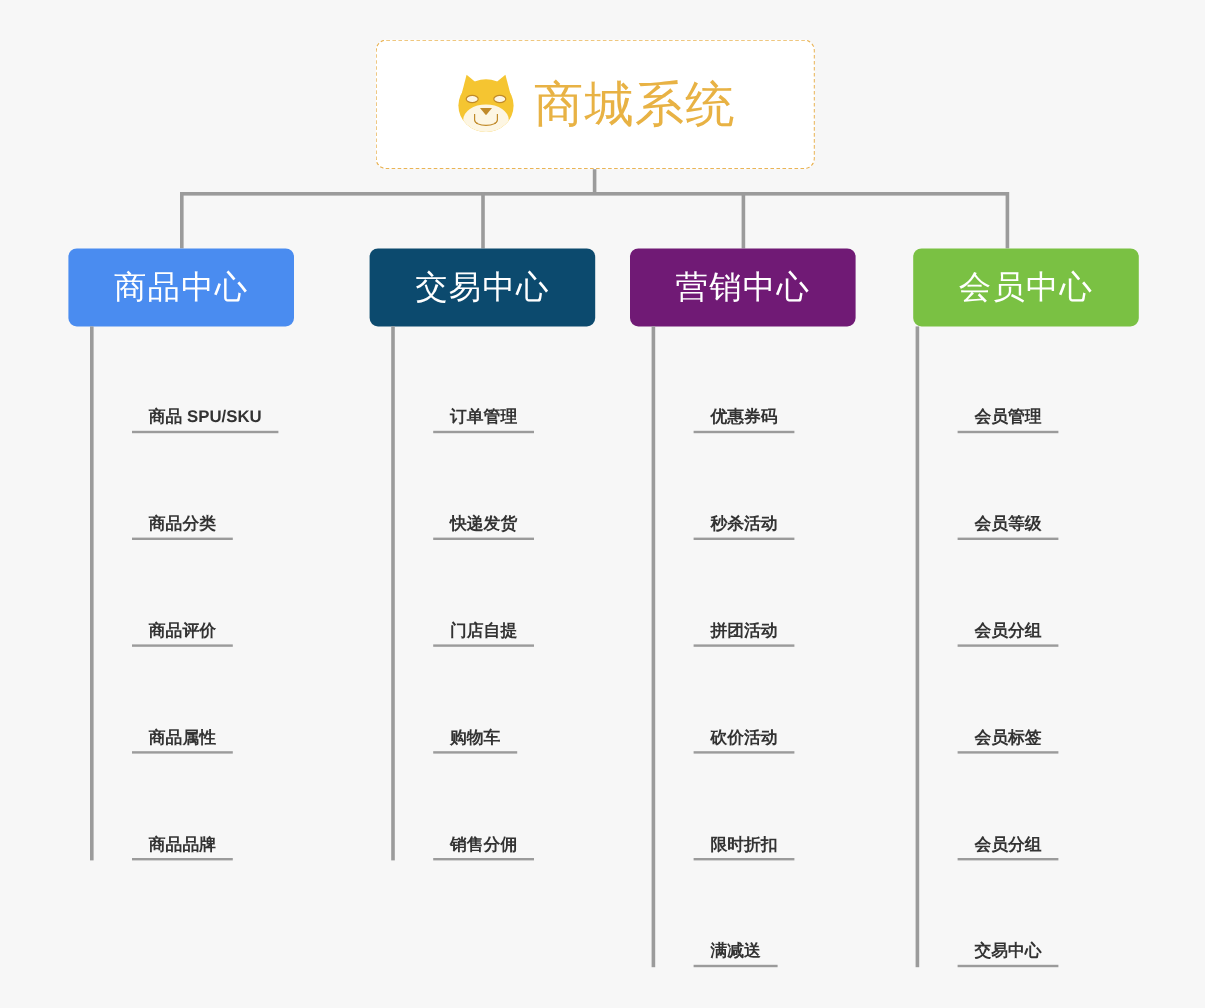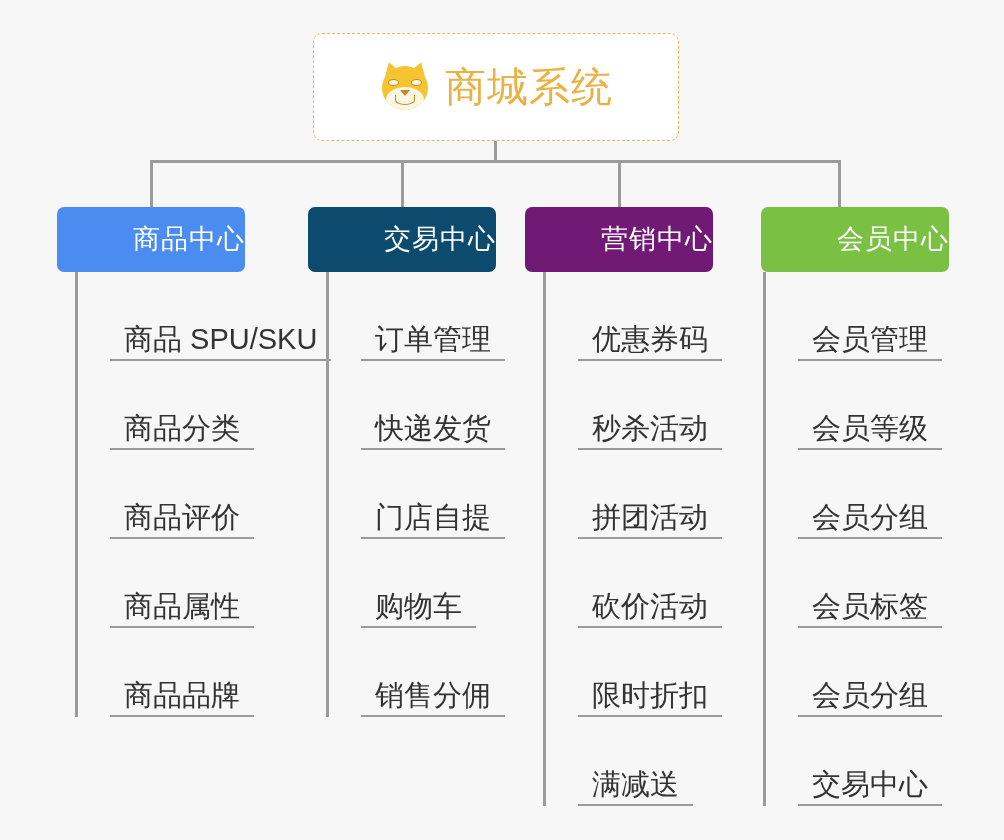--- a/index.html
+++ b/index.html
@@ -62,21 +62,21 @@
   .column {
     position: absolute;
     top: 207px;
   }
   .cat-header {
     width: 188px;
     height: 65px;
     border-radius: 7px;
     display: flex;
     align-items: center;
-    justify-content: flex-end;
+    justify-content: center;
     box-sizing: border-box;
   }
   .cat-header span {
     font-size: 27px;
     color: #ffffff;
     line-height: 1;
     letter-spacing: 1px;
     white-space: nowrap;
   }
 
@@ -90,26 +90,27 @@
   .leaf {
     height: 89px;
     display: flex;
     align-items: flex-end;
     box-sizing: border-box;
   }
   .leaf-label {
     display: inline-block;
     margin-left: 30px;
     padding: 0 14px 5px 14px;
-    font-size: 29px;
+    font-size: 14px;
     line-height: 1;
     color: #333333;
     white-space: nowrap;
     border-bottom: 2px solid #9b9b9b;
     box-sizing: border-box;
+    font-weight: bold;
   }
 
   
   .sh-ear {
     position: absolute;
     width: 0; height: 0;
     border-left: 9px solid transparent;
     border-right: 9px solid transparent;
     border-bottom: 14px solid #f5c531;
     top: 1px;

